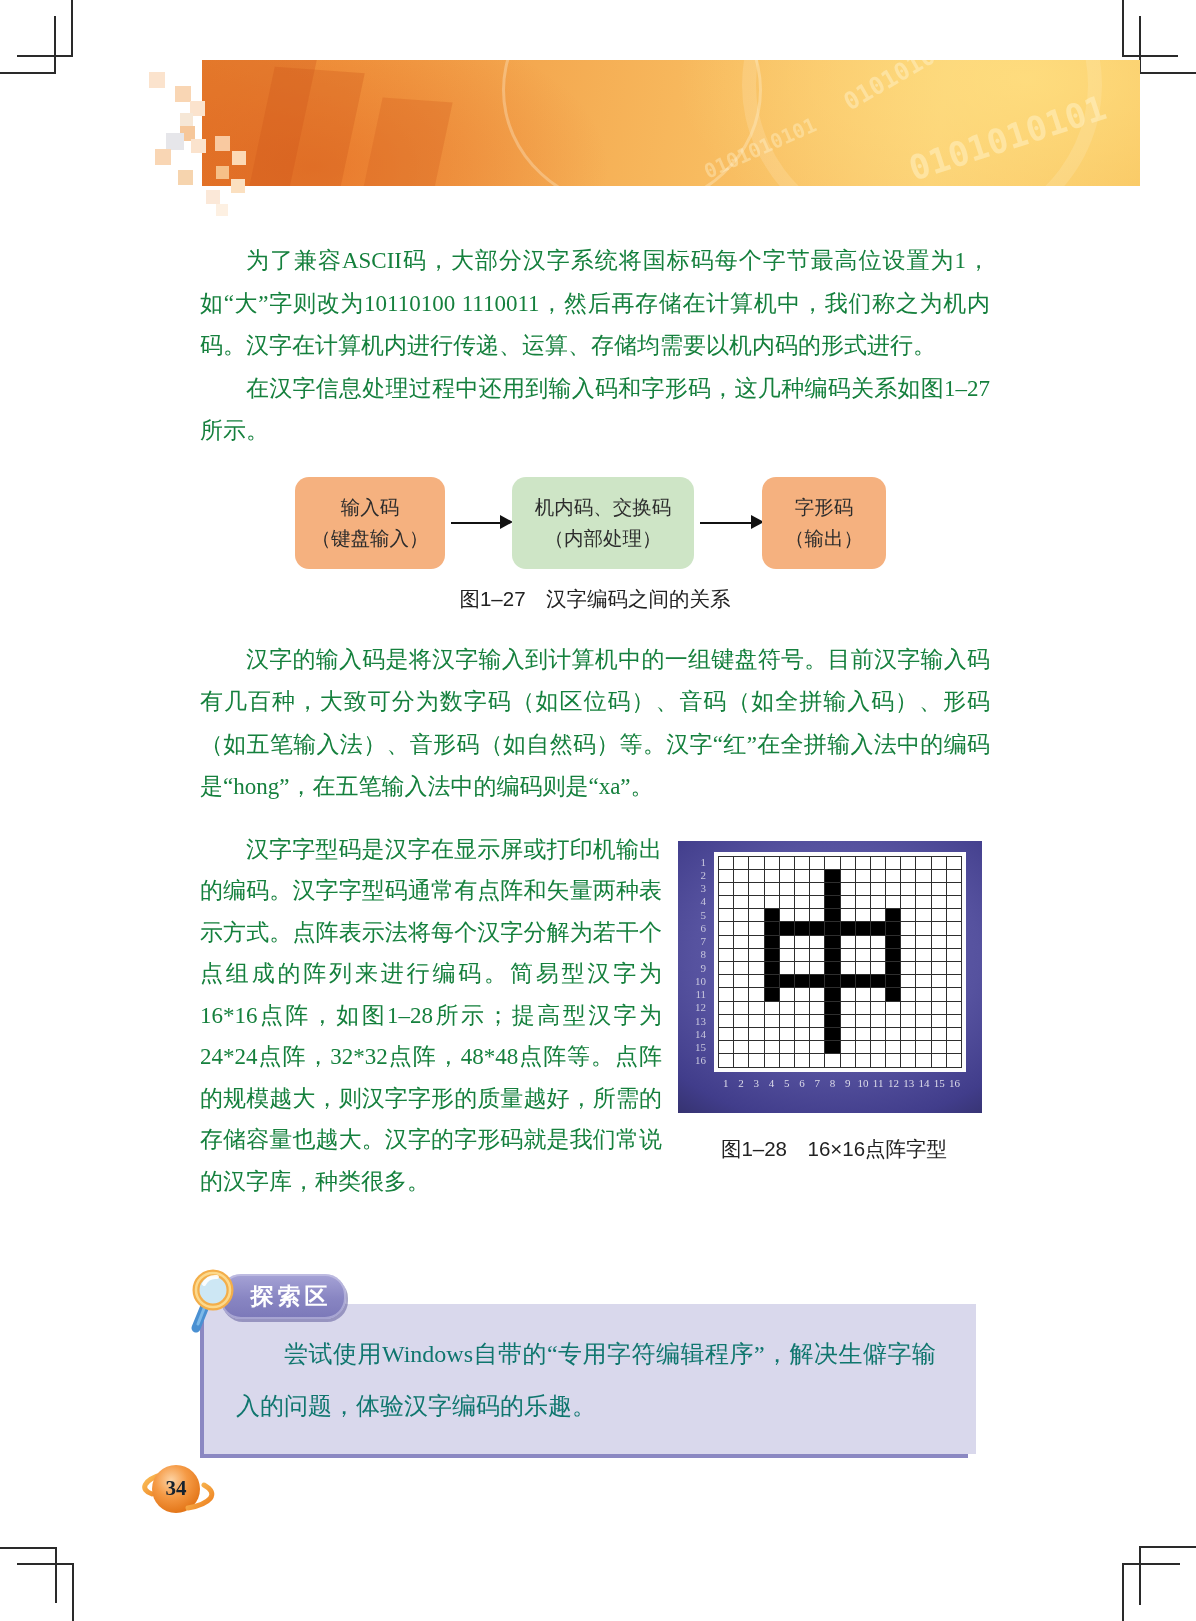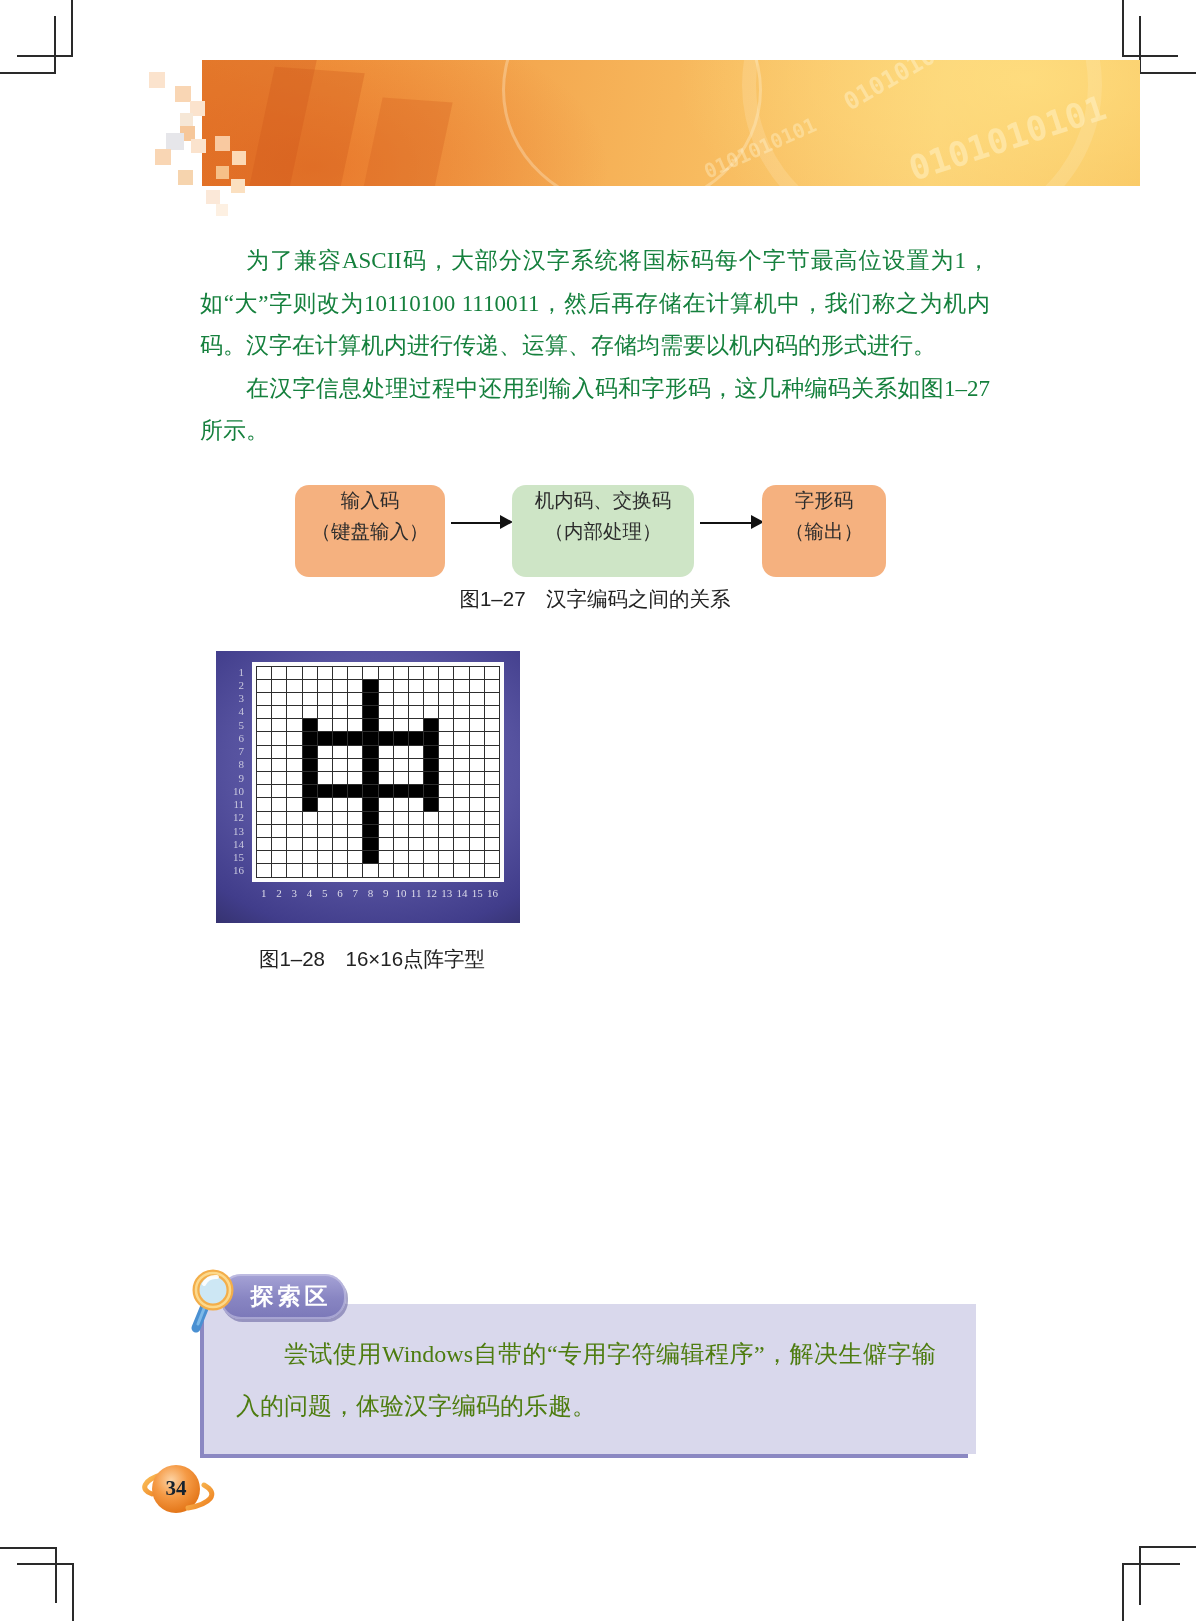--- a/index.html
+++ b/index.html
@@ -50,22 +50,22 @@
   .mosaic { position:absolute; left:0; top:0; }
   .sq { position:absolute; }
 
   
   .main { position:absolute; left:200px; top:240px; width:790px; }
   .para { font-size:23px; line-height:42.5px; text-align:justify; text-indent:2em; color:#15803d; }
 
   
   .flow { position:relative; height:96px; margin-top:24px; }
   .fbox {
-    position:absolute; top:8px; height:92px; border-radius:14px;
-    display:flex; flex-direction:column; align-items:center; 
+    position:absolute; top:0; height:92px; border-radius:14px;
+    display:flex; flex-direction:column; align-items:center; justify-content:center;
     font-size:19.5px; line-height:31px; color:#2c2c2c; text-align:center;
   }
   .fbox.n0 { left:95px;  width:150px; }
   .fbox.n1 { left:312px; width:182px; }
   .fbox.n2 { left:562px; width:124px; }
   .farrow { position:absolute; top:45px; height:2.5px; background:#111; }
   .farrow.a0 { left:251px; width:50px; }
   .farrow.a1 { left:500px; width:52px; }
   .farrow::after {
     content:""; position:absolute; right:-12px; top:-6.5px;
@@ -119,21 +119,21 @@
     display:flex; align-items:center; justify-content:center; padding-left:16px;
     font-family:"Liberation Sans","DejaVu Sans",sans-serif; font-size:23px; font-weight:bold;
     letter-spacing:4px; color:#ffffff;
   }
   .explore-icon { position:absolute; left:-16px; top:-2px; z-index:3; }
   .explore-box {
     margin-top:38px; background:#d9d8ec; min-height:140px;
     padding:24px 40px 22px 32px;
     box-shadow:-6px 6px 0 -2px #8b88c2;
   }
-  .explore-text { font-size:24px; line-height:52px; text-indent:2em; color:#4d7c0f; text-align:justify; }
+  .explore-text { font-size:24px; line-height:52px; text-indent:2em; color:#0f766e; text-align:justify; }
 
   
   .page-sphere { position:absolute; left:138px; top:1460px; width:84px; height:62px; }
   .page-sphere .num {
     position:absolute; left:14px; top:16px; width:48px; text-align:center;
     font-size:21px; font-weight:bold; color:#16222e;
   }
 </style>
 </head>
 <body>
@@ -192,22 +192,26 @@
       <span>（内部处理）</span>
     </div>
     <div class="farrow a1"></div>
     <div class="fbox n2" style="background: rgb(245, 177, 127);">
       <span>字形码</span>
       <span>（输出）</span>
     </div>
   </div>
   <div class="caption flow-caption">图1–27　汉字编码之间的关系</div>
 
+  <p class="para">汉字的输入码是将汉字输入到计算机中的一组键盘符号。目前汉字输入码有几百种，大致可分为数字码（如区位码）、音码（如全拼输入码）、形码（如五笔输入法）、音形码（如自然码）等。汉字“红”在全拼输入法中的编码是“hong”，在五笔输入法中的编码则是“xa”。</p>
 
   <div class="cols">
+    <div class="col-text">
+      <p class="para">汉字字型码是汉字在显示屏或打印机输出的编码。汉字字型码通常有点阵和矢量两种表示方式。点阵表示法将每个汉字分解为若干个点组成的阵列来进行编码。简易型汉字为16*16点阵，如图1–28所示；提高型汉字为24*24点阵，32*32点阵，48*48点阵等。点阵的规模越大，则汉字字形的质量越好，所需的存储容量也越大。汉字的字形码就是我们常说的汉字库，种类很多。</p>
+    </div>
     <div class="col-fig">
       <div class="fig-panel">
         <div class="dm-rows">
             <span>1</span>
             <span>2</span>
             <span>3</span>
             <span>4</span>
             <span>5</span>
             <span>6</span>
             <span>7</span>

